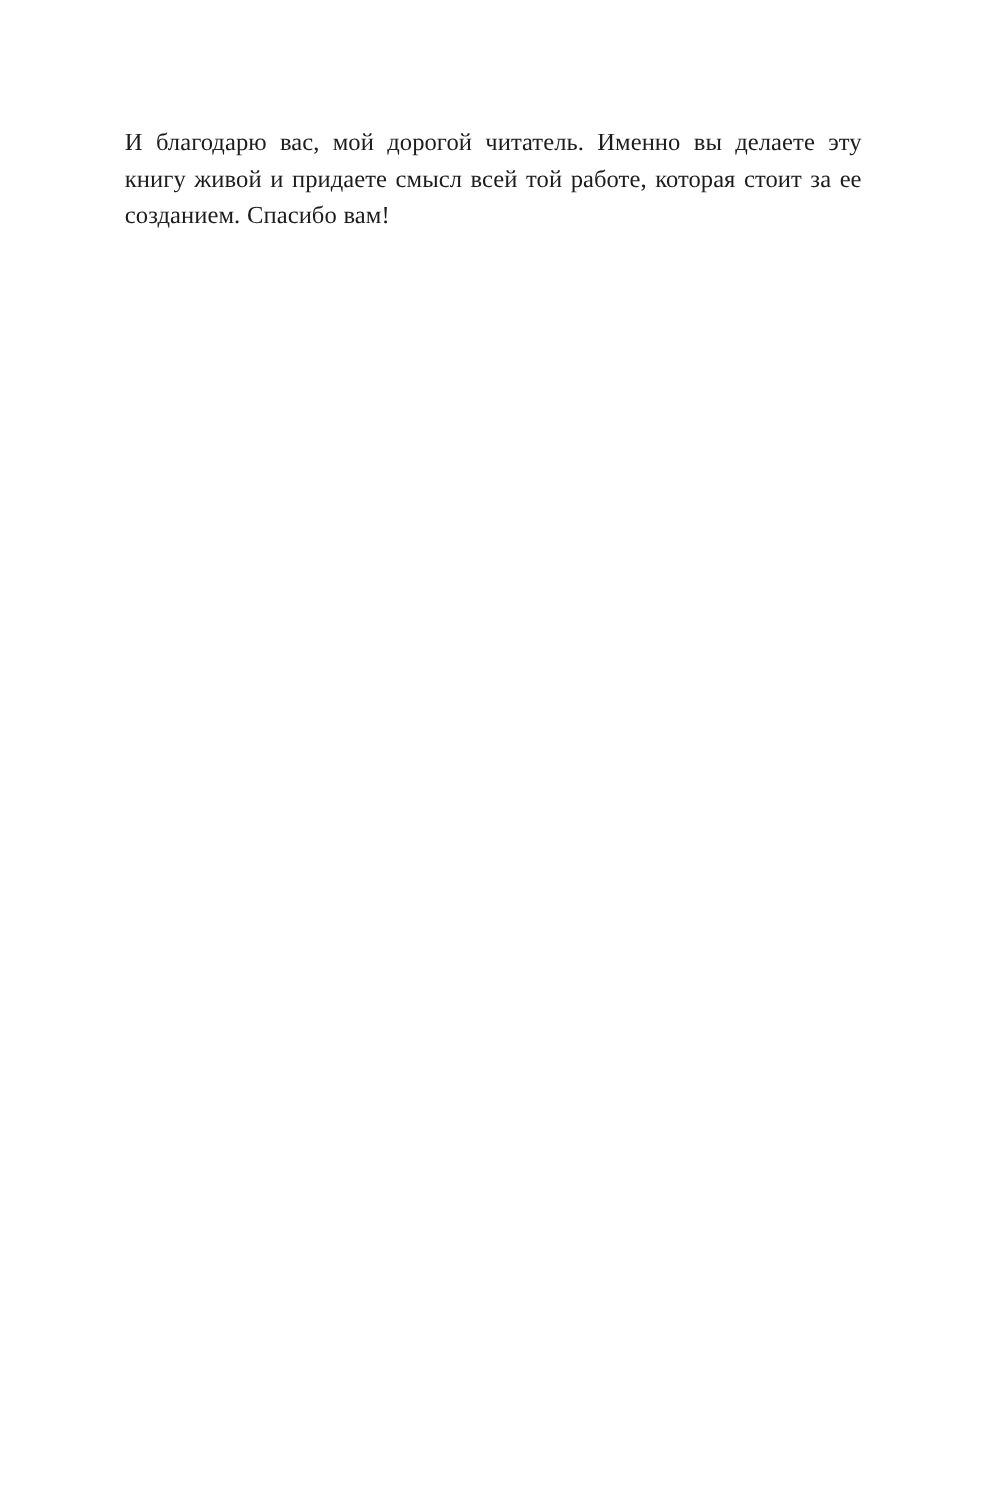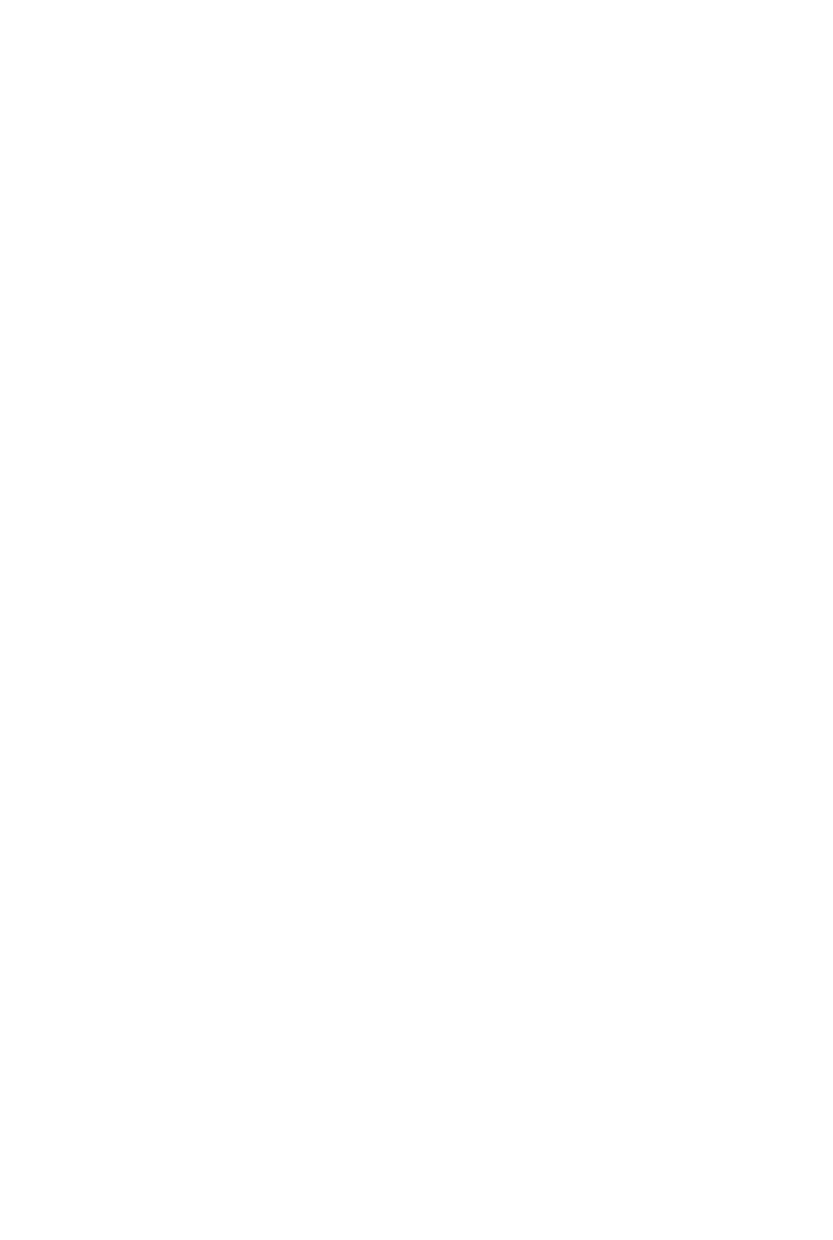--- a/index.html
+++ b/index.html
@@ -43,14 +43,15 @@
   }
   .para.last-line-left {
     text-align-last: left;
   }
 </style>
 </head>
 <body>
 
 <div class="page">
   <div class="text-block">
+    <p class="para last-line-left">И благодарю вас, мой дорогой читатель. Именно вы делаете эту книгу живой и придаете смысл всей той работе, которая стоит за ее созданием. Спасибо вам!</p>
   </div>
 </div>
 
 </body></html>

